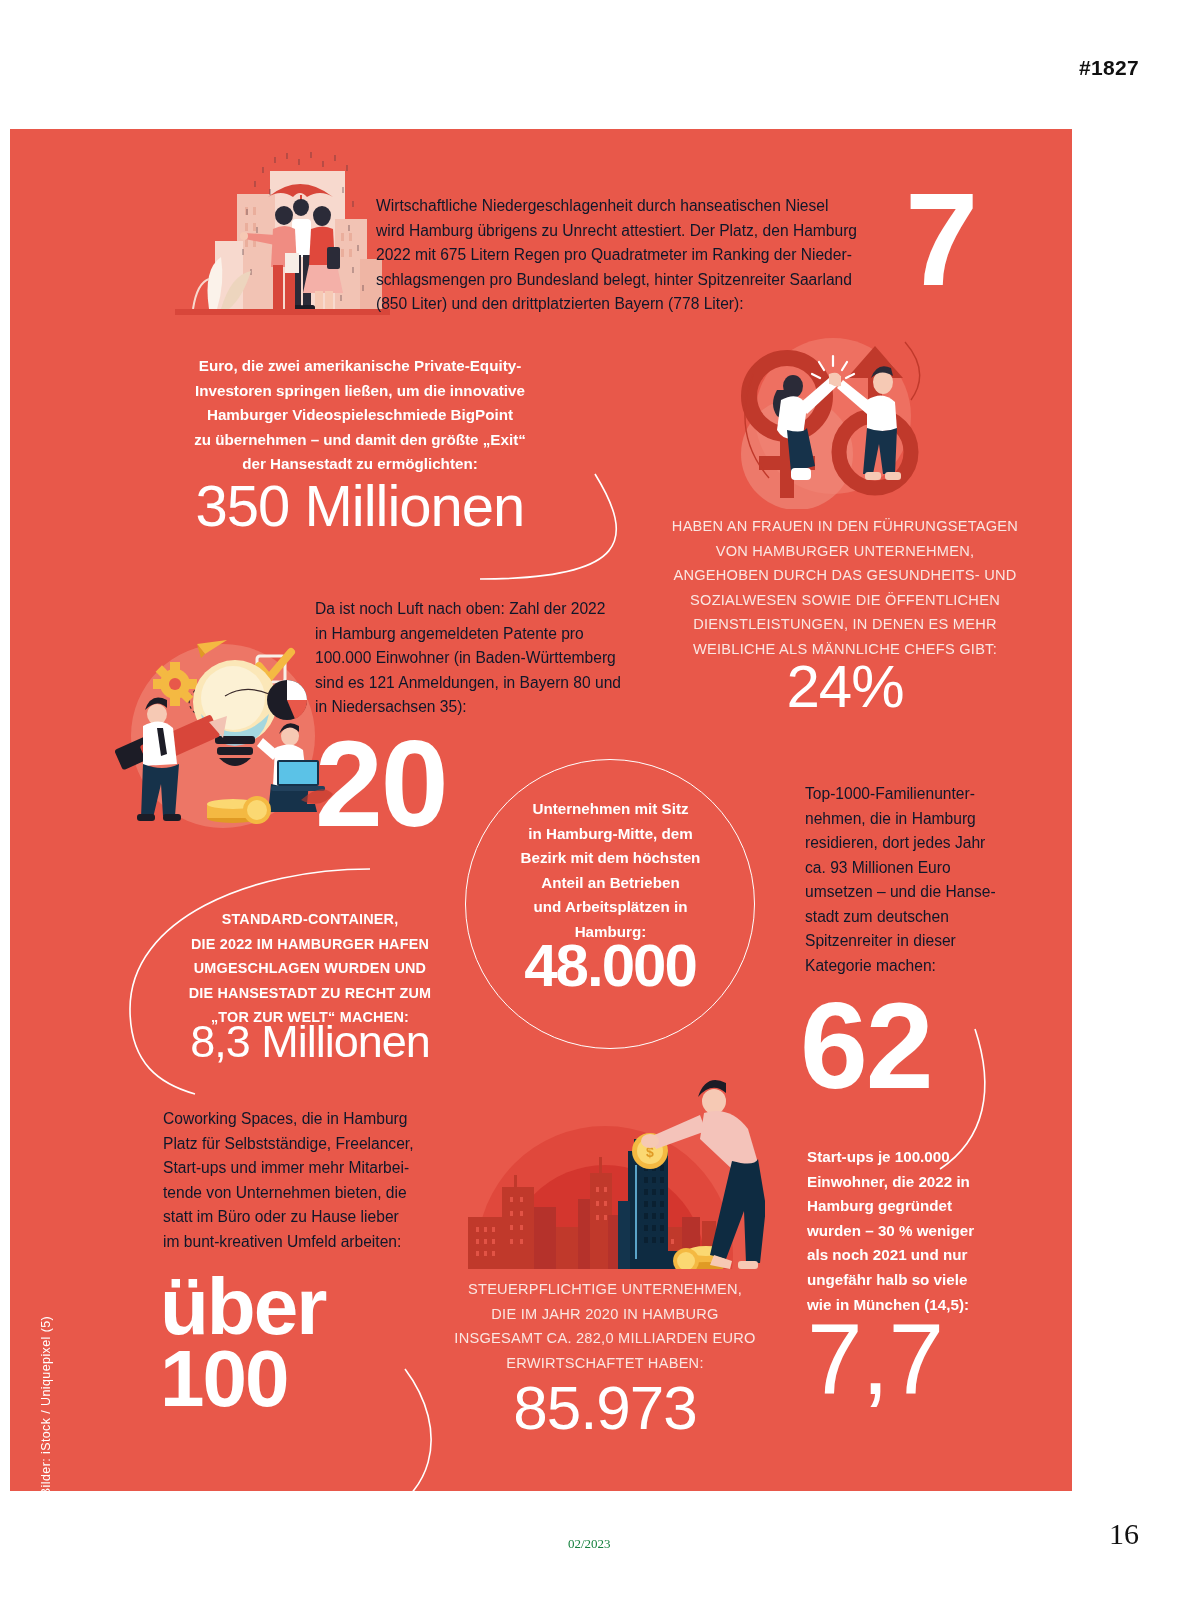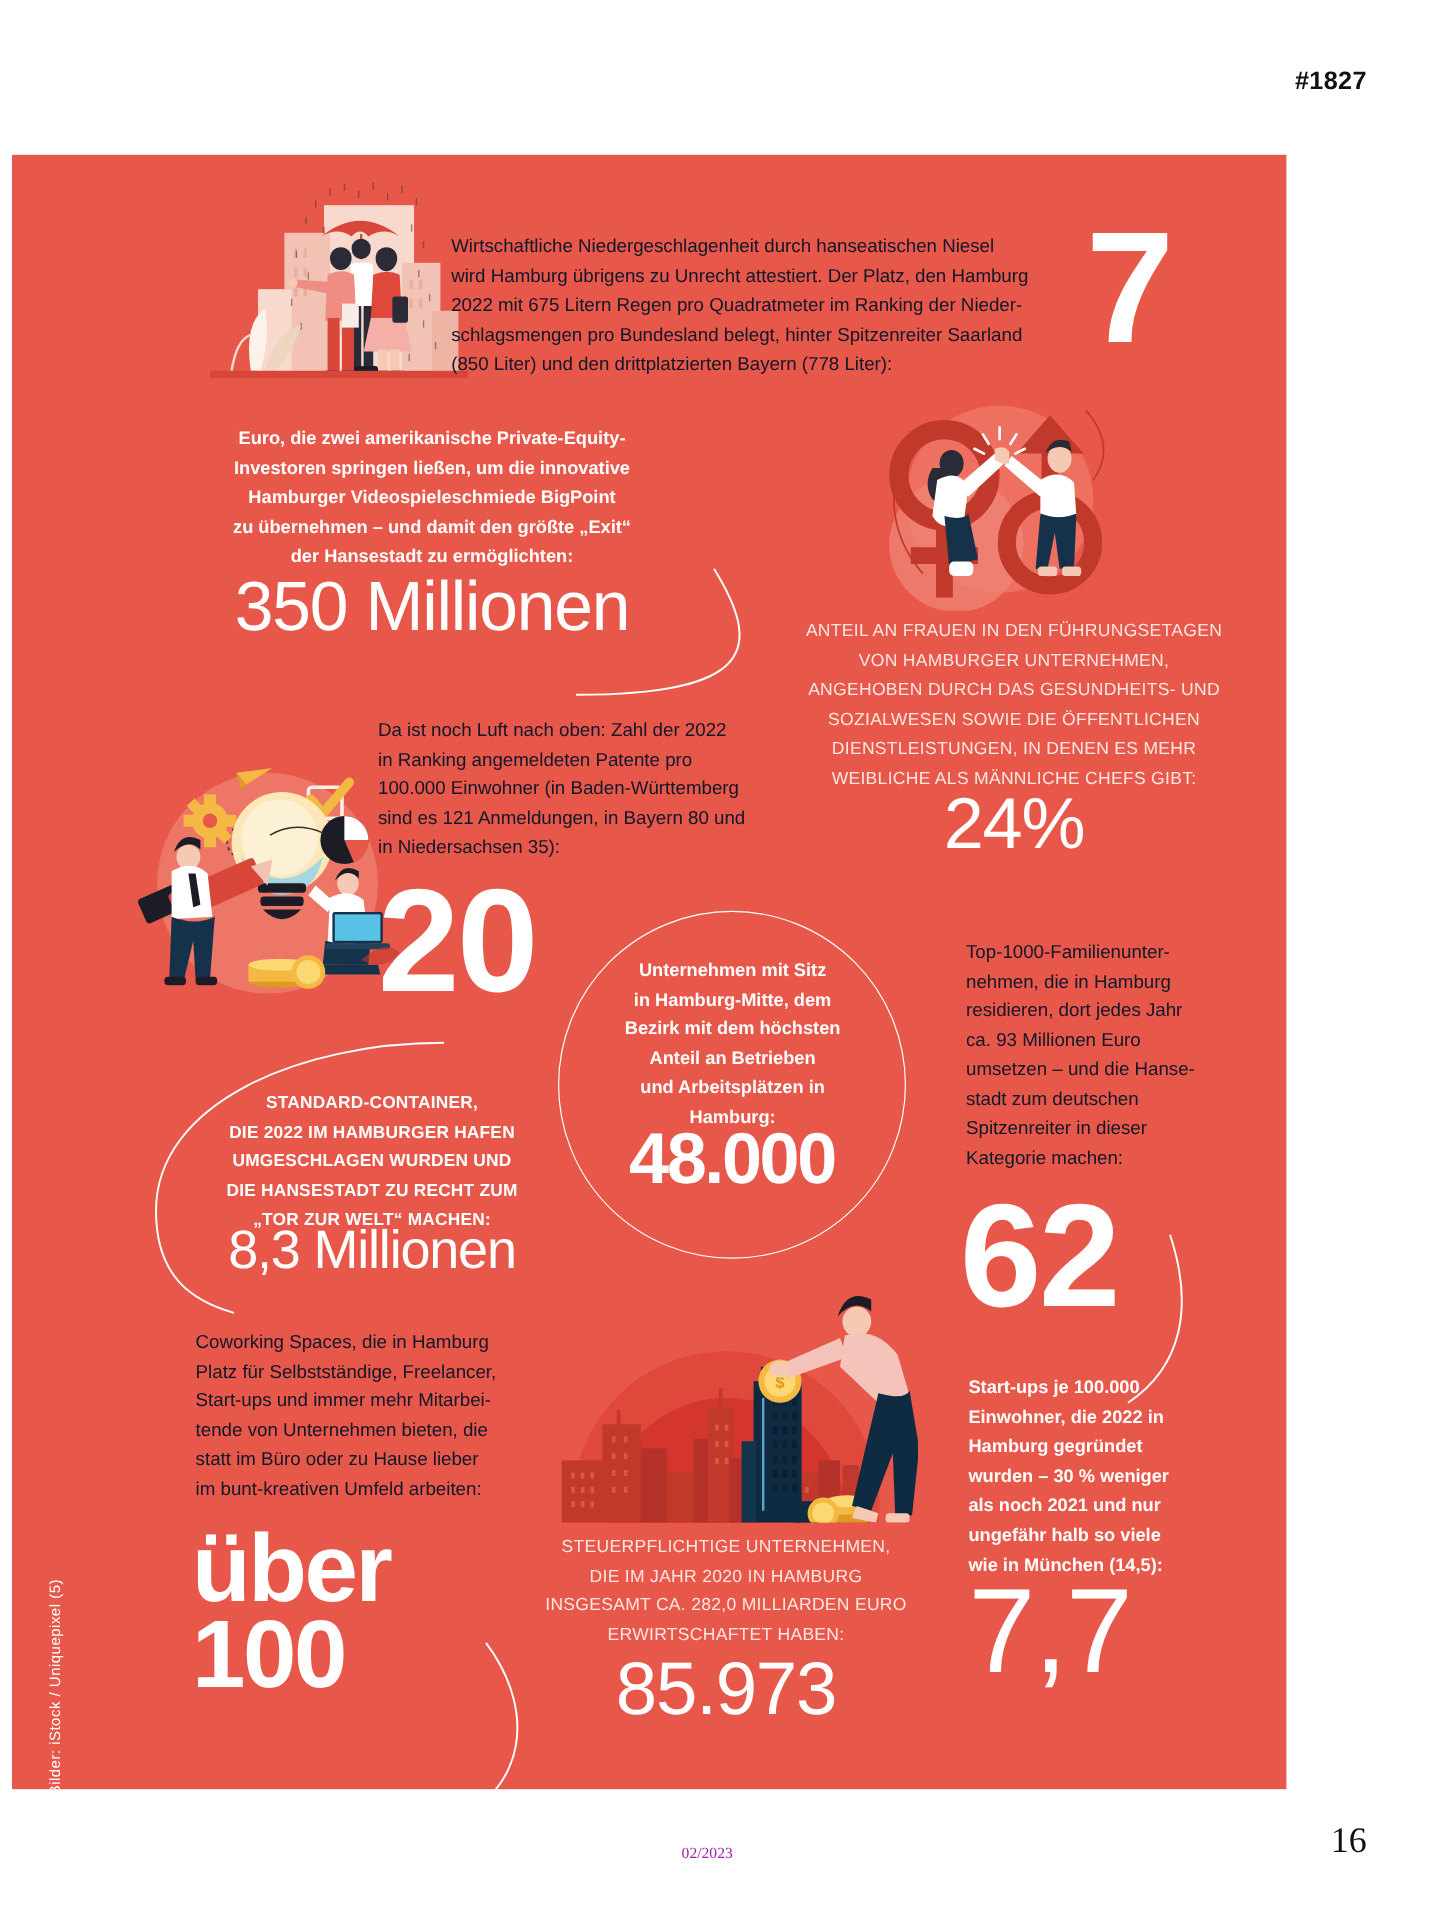--- a/index.html
+++ b/index.html
@@ -37,21 +37,21 @@
     background: #E8584A;
     overflow: hidden;
   }
   
   .footer-date {
     position: absolute;
     left: 568px;
     top: 1524px;
     font-family: "Liberation Serif", serif;
     font-size: 13px;
-    color: #a21caf;
+    color: #15803d;
   }
   .page-number {
     position: absolute;
     right: 62px;
     top: 1505px;
     font-family: "Liberation Serif", serif;
     font-size: 30px;
     color: #111111;
   }
   
@@ -280,21 +280,21 @@
         <path d="M 152 94 q 16 6 30 0 l -2 46 l -12 0 l -4 -30 l -6 30 l -10 0 z" fill="#16324A"></path>
         <rect x="150" y="138" width="16" height="8" rx="3" fill="#F6C9B4"></rect>
         <rect x="170" y="138" width="16" height="8" rx="3" fill="#F6C9B4"></rect>
 
         <path d="M 38 40 q -22 60 16 104" fill="none" stroke="#C0392B" stroke-width="1.4"></path>
         <path d="M 190 8 q 26 30 6 58" fill="none" stroke="#C0392B" stroke-width="1.4"></path>
       </svg>
     </div>
 
     <div class="blk caps-txt center" style="left:640px; top:385px; width:390px;">
-      <div>ANTEIL AN FRAUEN IN DEN FÜHRUNGSETAGEN</div>
+      <div>HABEN AN FRAUEN IN DEN FÜHRUNGSETAGEN</div>
       <div>VON HAMBURGER UNTERNEHMEN,</div>
       <div>ANGEHOBEN DURCH DAS GESUNDHEITS- UND</div>
       <div>SOZIALWESEN SOWIE DIE ÖFFENTLICHEN</div>
       <div>DIENSTLEISTUNGEN, IN DENEN ES MEHR</div>
       <div>WEIBLICHE ALS MÄNNLICHE CHEFS GIBT:</div>
     </div>
 
     <div class="blk num-thin center" style="left:645px; top:528px; width:380px; font-size:60px;">24%</div>
 
     <div class="illus" style="left:95px; top:485px; width:235px; height:215px;">
@@ -362,21 +362,21 @@
           <circle cx="152" cy="196" r="14" fill="#F4B942"></circle>
           <circle cx="152" cy="196" r="10" fill="#FBD872"></circle>
         </g>
 
         <path d="M 196 186 q 20 -18 32 -6 q -12 16 -32 6 z" fill="#C0392B" opacity="0.6"></path>
       </svg>
     </div>
 
     <div class="blk body-txt" style="left:305px; top:468px; width:340px;">
       <div>Da ist noch Luft nach oben: Zahl der 2022</div>
-      <div>in Ranking angemeldeten Patente pro</div>
+      <div>in Hamburg angemeldeten Patente pro</div>
       <div>100.000 Einwohner (in Baden-Württemberg</div>
       <div>sind es 121 Anmeldungen, in Bayern 80 und</div>
       <div>in Niedersachsen 35):</div>
     </div>
 
     <div class="blk num-bold" style="left:305px; top:598px; font-size:122px;">20</div>
 
     <div class="blk bold-txt center" style="left:478px; top:668px; width:245px;">
       <div>Unternehmen mit Sitz</div>
       <div>in Hamburg-Mitte, dem</div>

